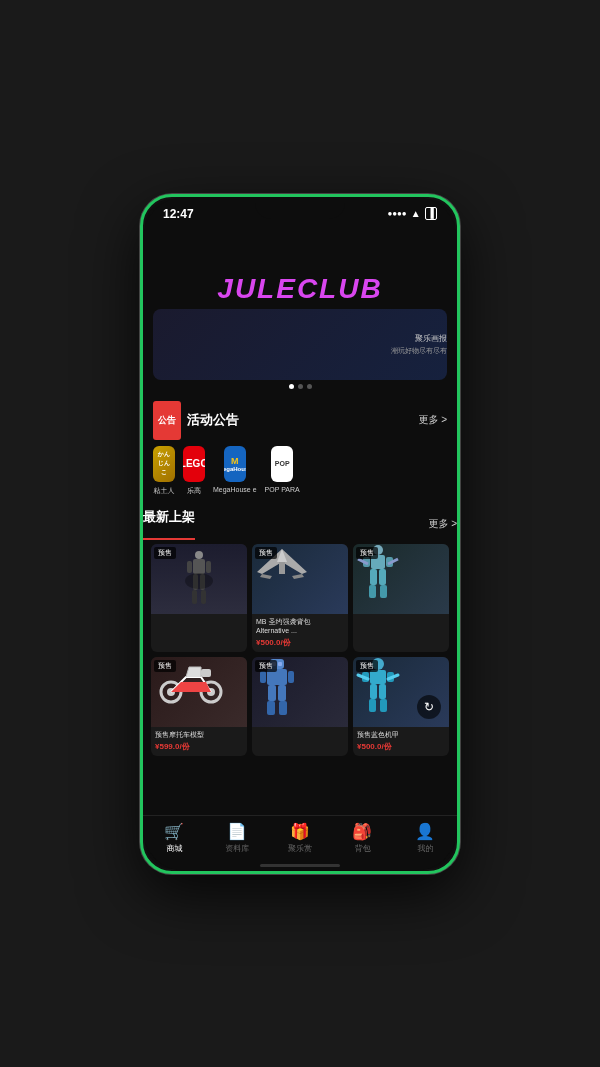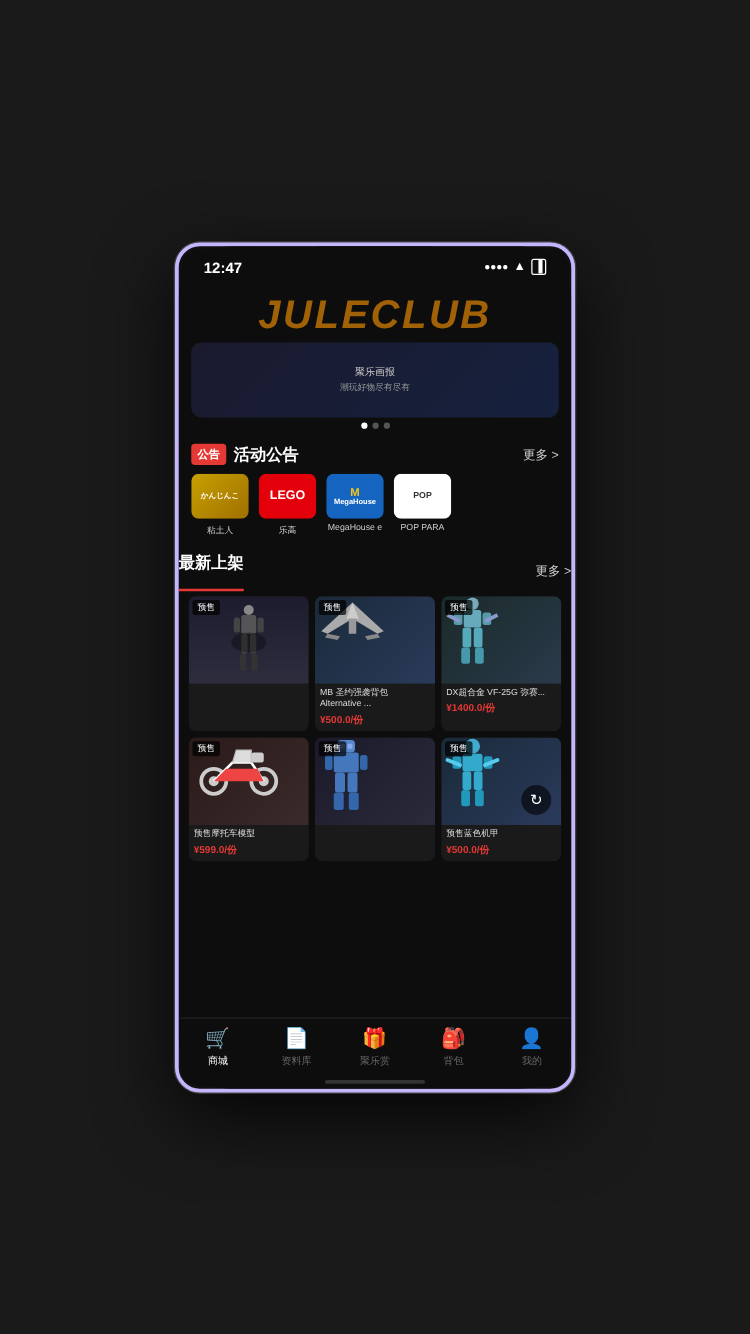--- a/index.html
+++ b/index.html
@@ -8,22 +8,22 @@
       display: flex;
       justify-content: center;
       align-items: center;
       min-height: 100vh;
       font-family: -apple-system, 'PingFang SC', 'Helvetica Neue', sans-serif;
     }
     .phone-frame {
       width: 320px;
       height: 680px;
       background: #0d0d0d;
-      border-radius: 20px;
-      border: 3px solid #c4b5fd;
+      border-radius: 32px;
+      border: 3px solid #22c55e;
       box-shadow: 0 0 0 1px #444, 0 20px 60px rgba(0,0,0,0.8), inset 0 0 0 2px #111;
       position: relative;
       overflow: hidden;
     }
     .phone-side-btn {
       position: absolute;
       background: #2a2a2a;
       border-radius: 3px;
     }
     .phone-vol-up {
@@ -75,39 +75,40 @@
     .scroll-content {
       flex: 1;
       overflow-y: auto;
       overflow-x: hidden;
       scrollbar-width: none;
     }
     .scroll-content::-webkit-scrollbar { display: none; }
     .app-logo {
       text-align: center;
       padding: 8px 0 4px;
-      color: #a16207;
-      font-size: 32px;
+      color: #d946ef;
+      font-size: 28px;
       font-weight: 900;
       letter-spacing: 2px;
       font-style: italic;
       text-transform: uppercase;
+      margin-top: 40px;
     }
     .banner-section {
       padding: 0 10px 4px;
       text-align: center;
     }
     .banner-placeholder {
       background: linear-gradient(135deg, #1a1a2e, #16213e);
       border-radius: 8px;
-      height: 60px;
+      height: 71px;
       display: flex;
       flex-direction: column;
       justify-content: center;
-      align-items: center;
+      align-items: flex-end;
     }
     .banner-text1 {
       color: #ccc;
       font-size: 8px;
     }
     .banner-text2 {
       color: #999;
       font-size: 7px;
       margin-top: 2px;
     }
@@ -132,21 +133,21 @@
     .section-title-wrap {
       display: flex;
       align-items: center;
       gap: 6px;
     }
     .red-badge {
       background: #e53935;
       color: #fff;
       font-size: 9px;
       font-weight: 700;
-      padding: 2px 5px;
+      padding: 13px 5px;
       border-radius: 3px;
     }
     .section-title {
       color: #fff;
       font-size: 13px;
       font-weight: 700;
     }
     .more-link {
       color: #ccc;
       font-size: 10px;
@@ -185,21 +186,21 @@
       line-height: 1.4;
     }
     .brand-item {
       display: flex;
       flex-direction: column;
       align-items: center;
       gap: 4px;
       flex-shrink: 0;
     }
     .brand-logo-box {
-      width: 46px;
+      width: 22px;
       height: 36px;
       border-radius: 6px;
       display: flex;
       align-items: center;
       justify-content: center;
       font-size: 7px;
       font-weight: 700;
       overflow: hidden;
     }
     .brand-name {
@@ -540,24 +541,20 @@
                 <rect x="33" y="13" width="7" height="10" rx="2" fill="#59a"></rect>
                 <rect x="17" y="25" width="7" height="16" rx="2" fill="#5ab"></rect>
                 <rect x="26" y="25" width="7" height="16" rx="2" fill="#5ab"></rect>
                 <rect x="16" y="41" width="7" height="13" rx="2" fill="#49a"></rect>
                 <rect x="27" y="41" width="7" height="13" rx="2" fill="#49a"></rect>
                 <line x1="5" y1="15" x2="15" y2="20" stroke="#89c" stroke-width="3"></line>
                 <line x1="45" y1="15" x2="35" y2="20" stroke="#89c" stroke-width="3"></line>
               </svg>
             </div>
             <span class="presale-tag">预售</span>
-          </div>
-          <div class="product-info">
-            <div class="product-name">DX超合金 VF-25G 弥赛...</div>
-            <div class="product-price">¥1400.0/份</div>
           </div>
         </div>
 
         <div class="product-card">
           <div class="product-img">
             <div class="img-bike">
               <svg viewBox="0 0 80 50" width="80" height="50" style="position:absolute;">
                 <circle cx="20" cy="35" r="10" fill="none" stroke="#ccc" stroke-width="3"></circle>
                 <circle cx="60" cy="35" r="10" fill="none" stroke="#ccc" stroke-width="3"></circle>
                 <circle cx="20" cy="35" r="4" fill="#ccc"></circle>

